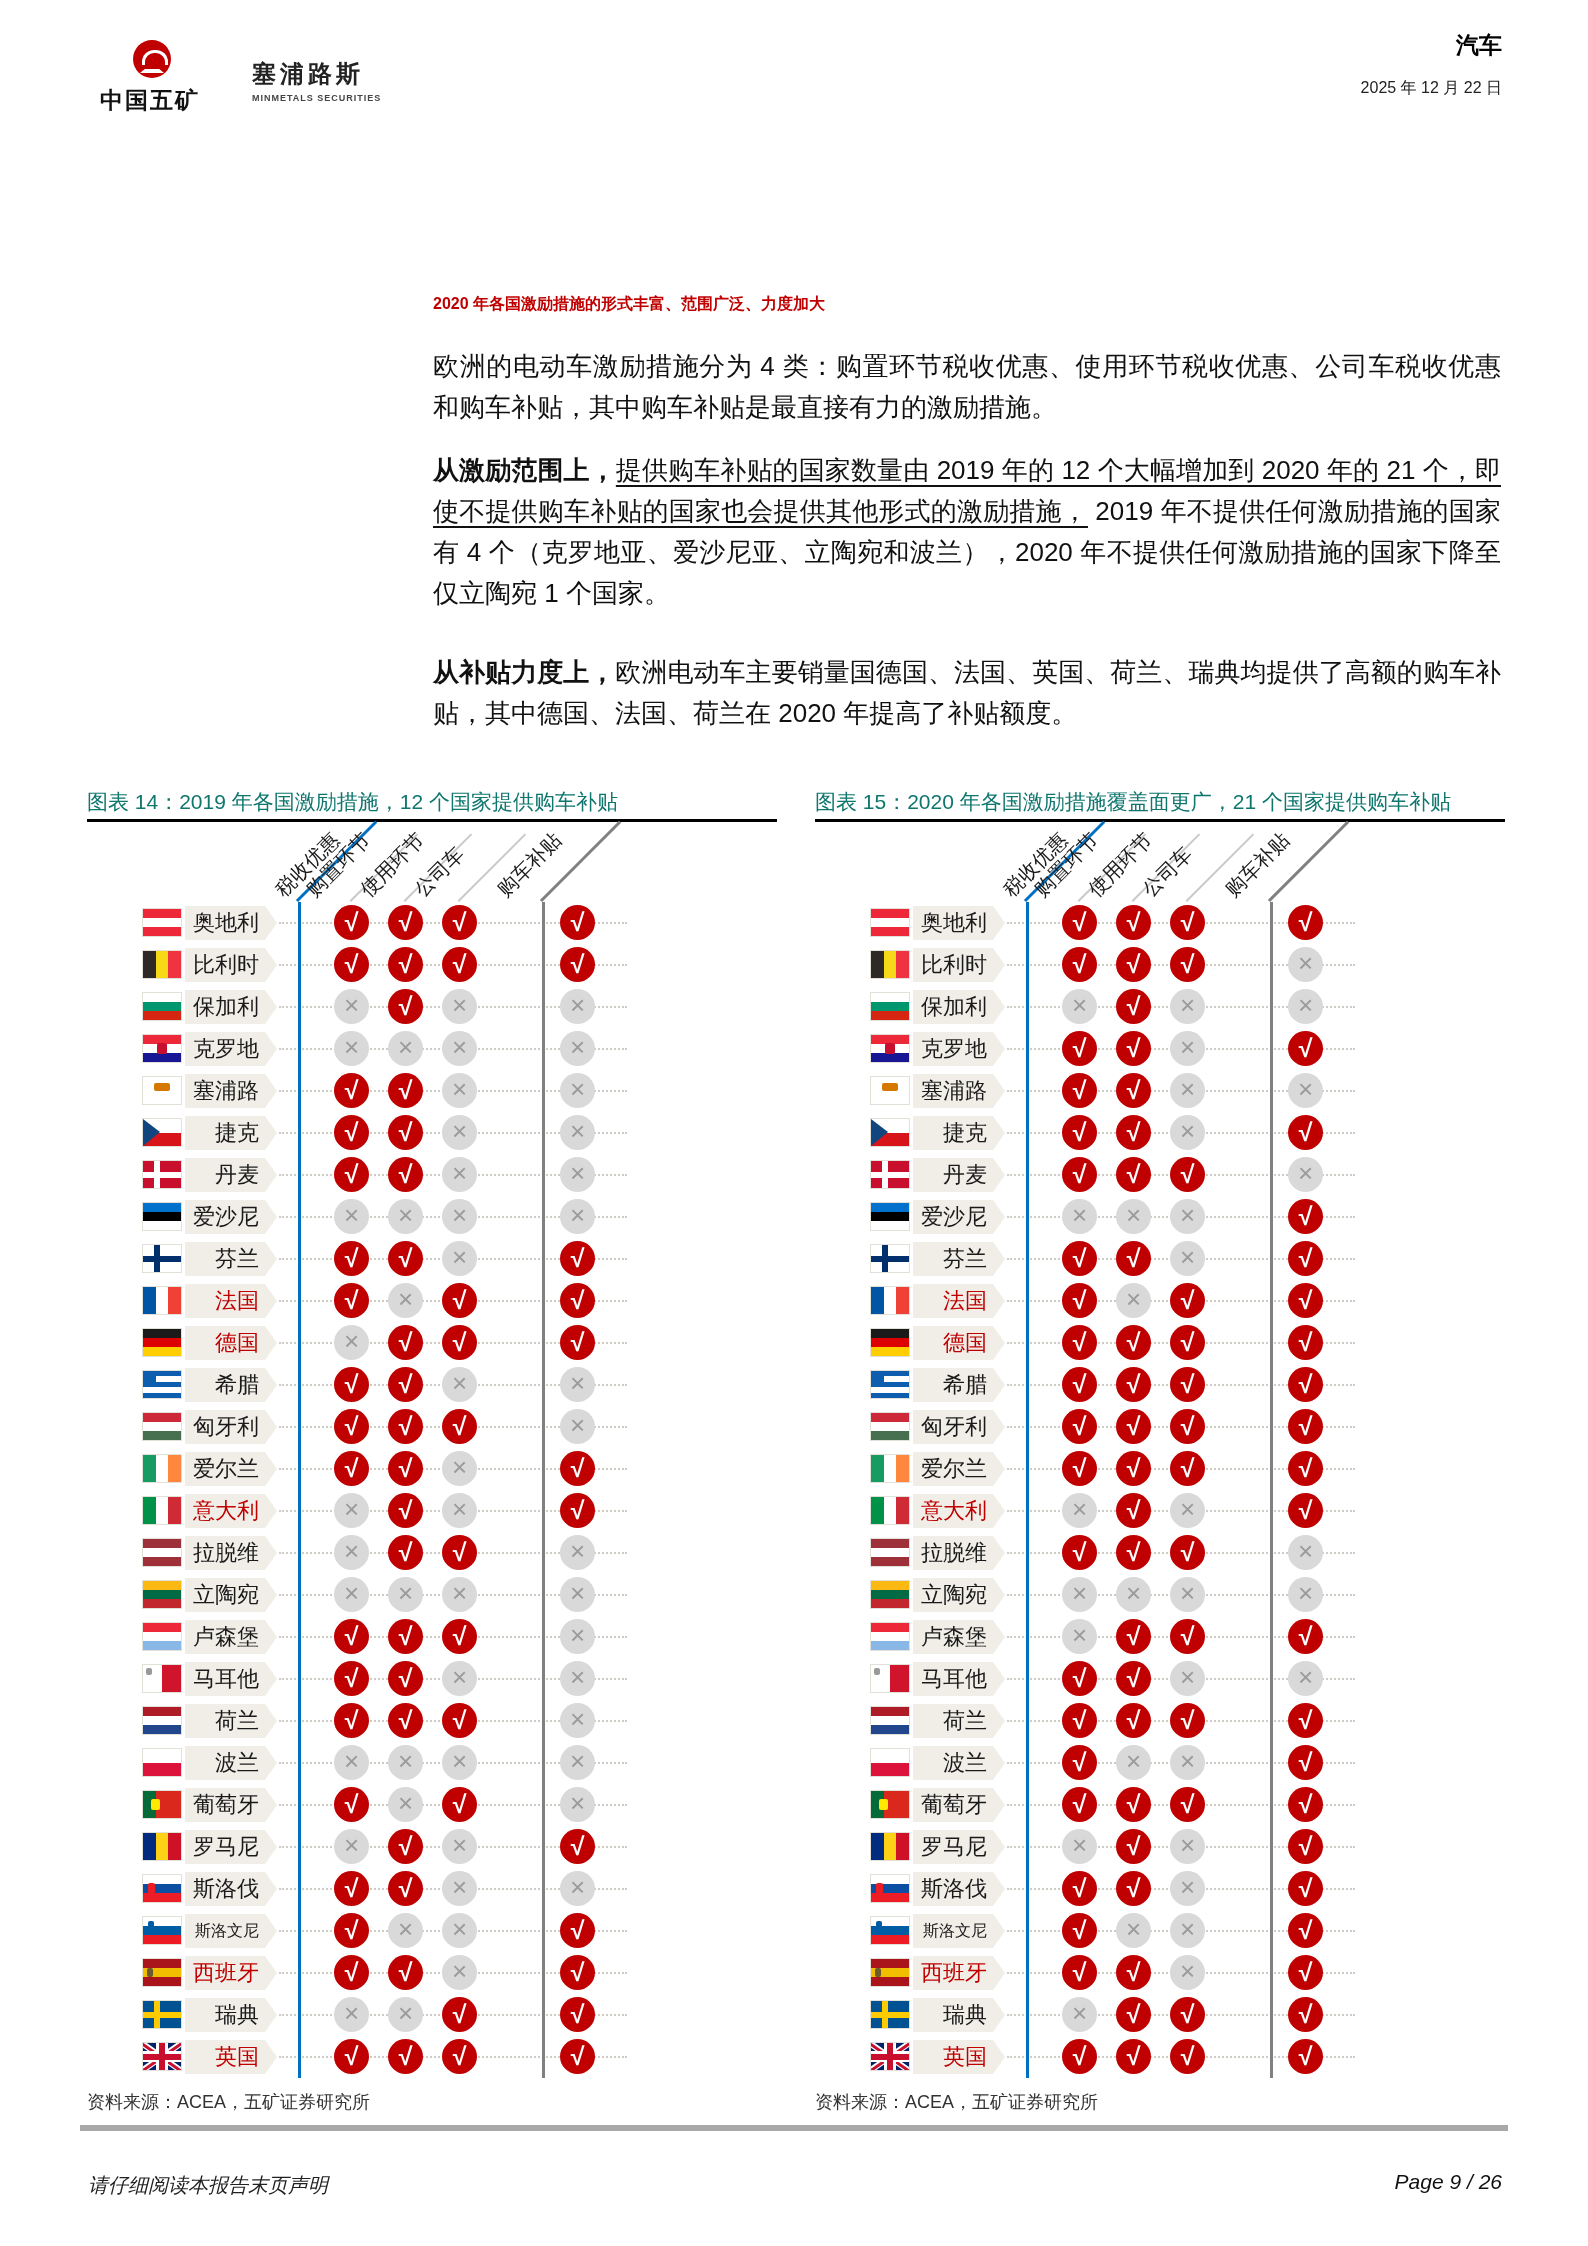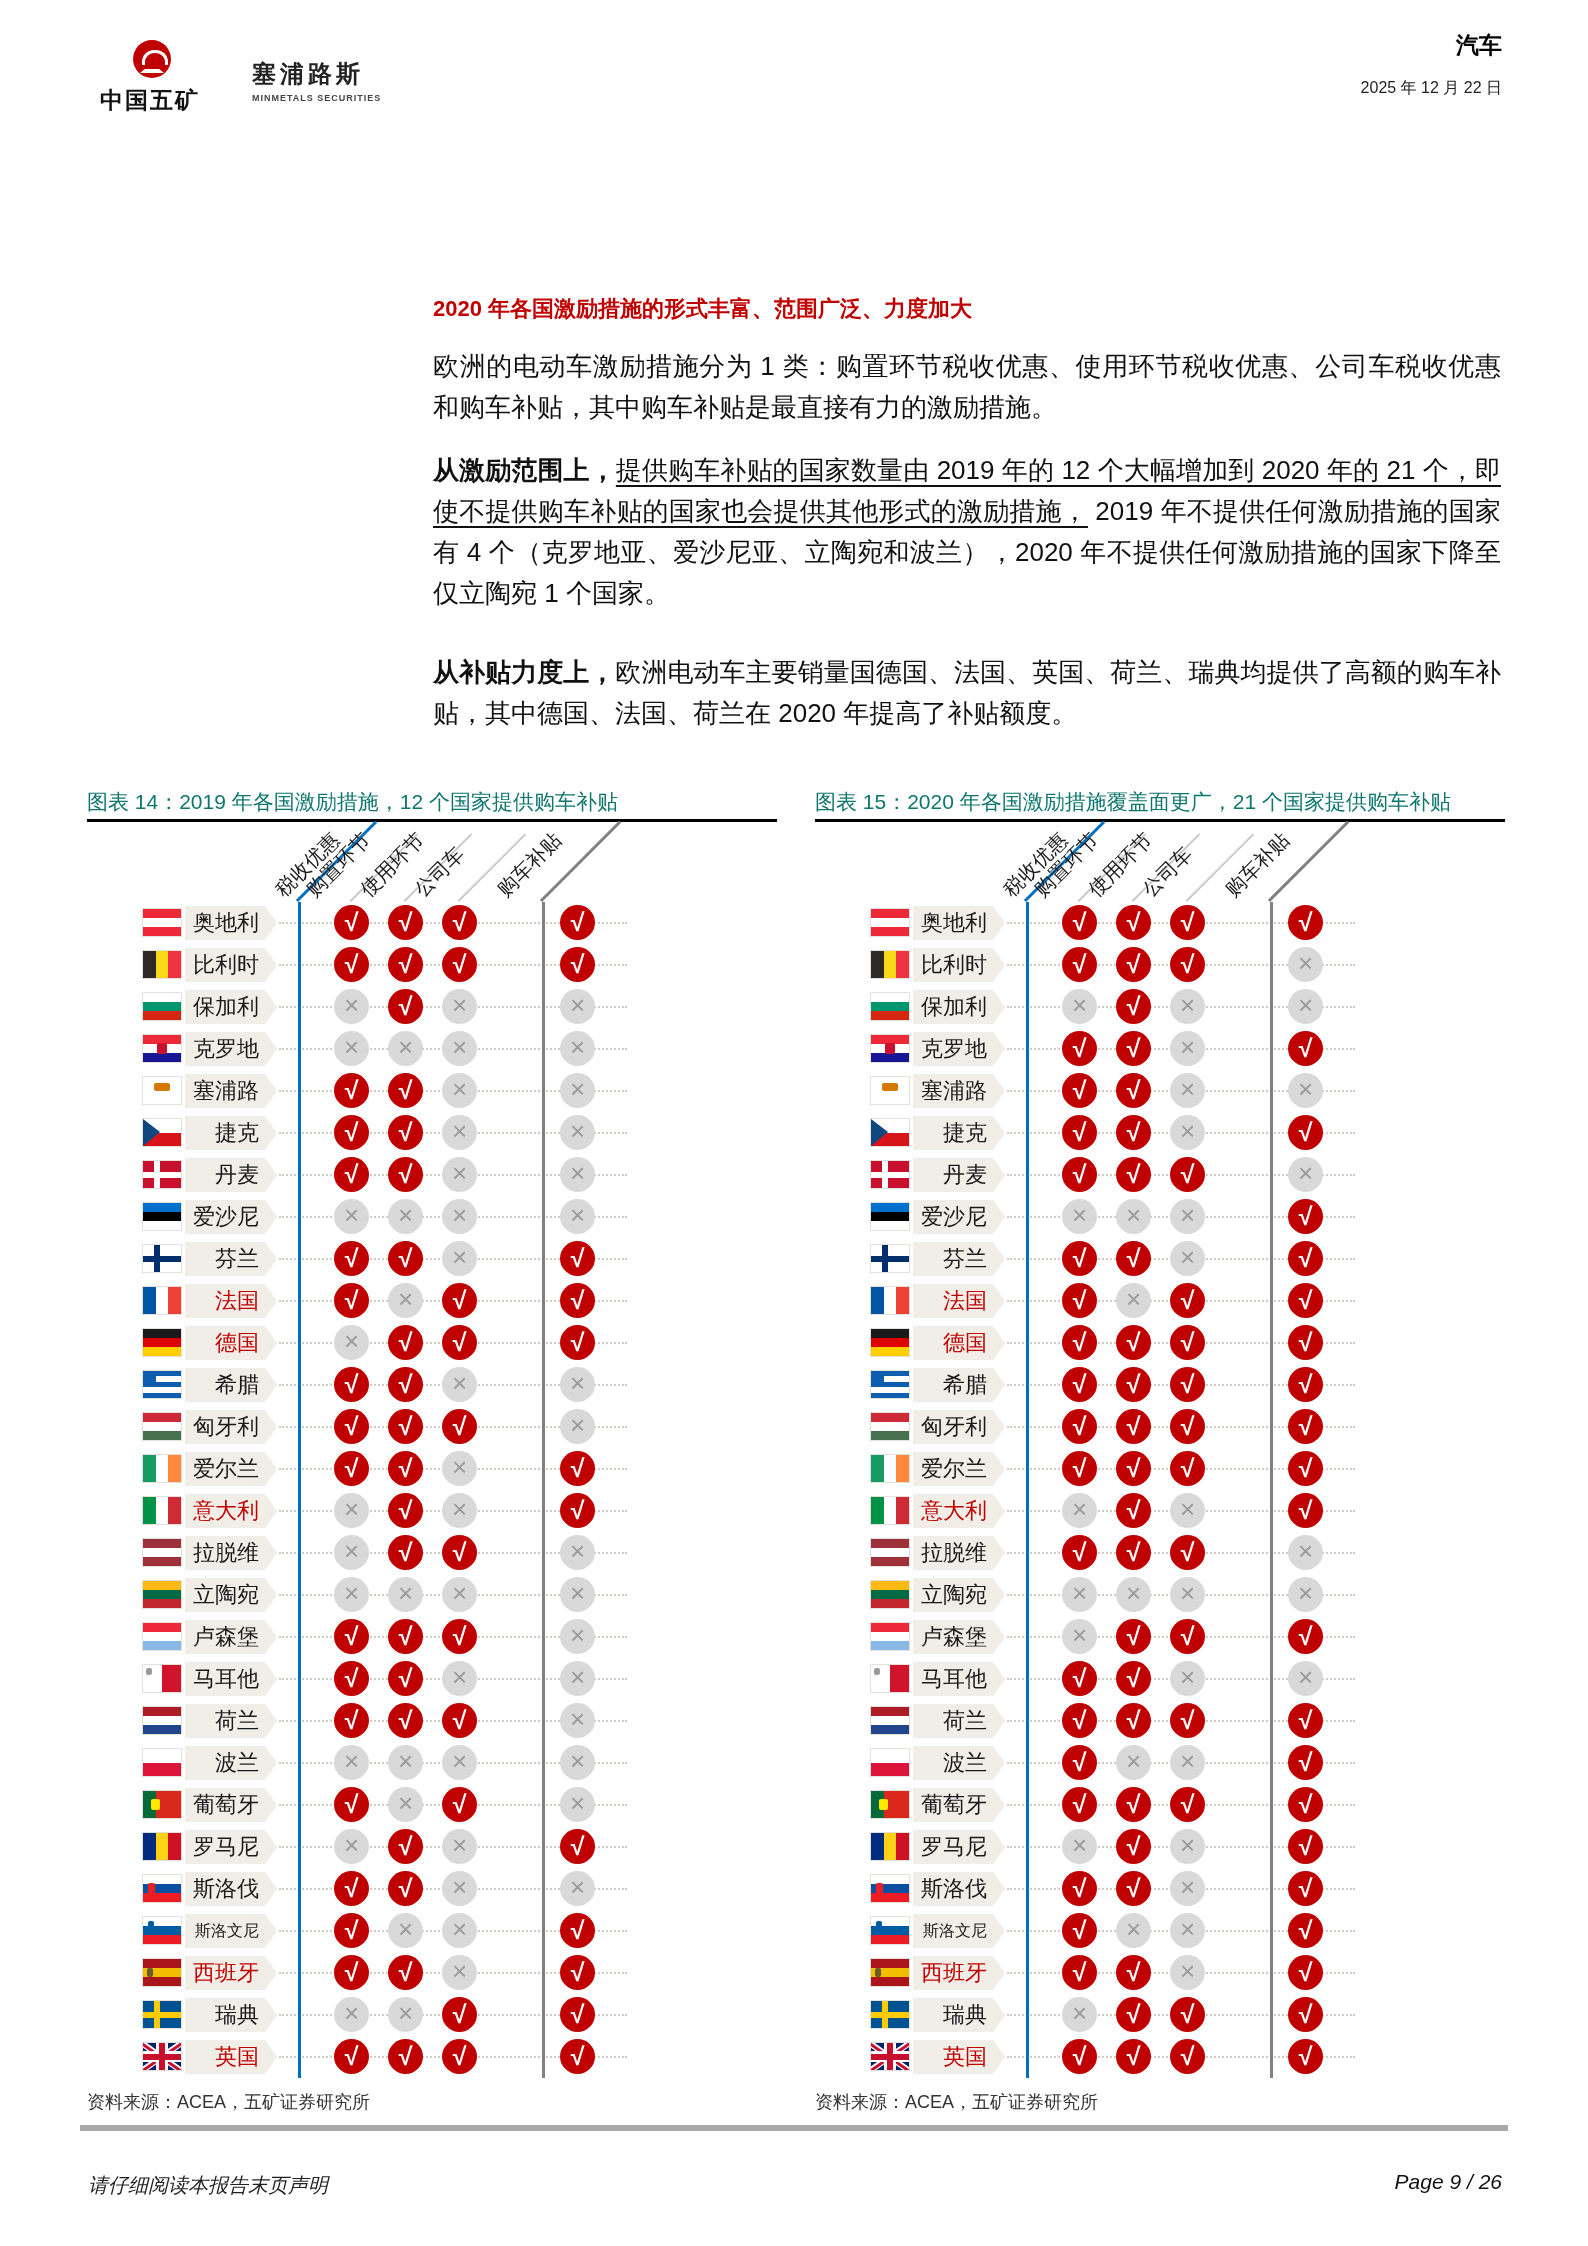--- a/index.html
+++ b/index.html
@@ -14,21 +14,21 @@
   .logo-base{position:absolute;left:7px;bottom:5px;width:24px;height:4px;background:#fff;clip-path:polygon(0 100%,100% 100%,80% 0,20% 0);}
   .logo-cn{margin-top:7px;font-size:23px;font-weight:bold;letter-spacing:2px;color:#111;}
   .brand-block{position:absolute;left:252px;top:58px;}
   .brand-cn{font-size:24px;font-weight:bold;letter-spacing:4px;color:#222;}
   .brand-en{margin-top:3px;font-size:9px;font-weight:bold;letter-spacing:1px;color:#444;}
   .sector{position:absolute;right:86px;top:30px;font-size:23px;font-weight:bold;color:#000;}
   .date{position:absolute;right:86px;top:78px;font-size:16px;color:#222;}
   
   .sec-title{position:absolute;left:433px;top:206px;font-size:32px;font-weight:bold;color:var(--red,#c00000);white-space:nowrap;}
   .sec-num{margin-right:28px;}
-  .sec-sub{position:absolute;left:433px;top:294px;font-size:22px;font-weight:bold;color:var(--red,#c00000);white-space:nowrap;}
+  .sec-sub{position:absolute;left:433px;top:294px;font-size:16px;font-weight:bold;color:var(--red,#c00000);white-space:nowrap;}
   
   .body{position:absolute;left:433px;width:1068px;margin:0;font-size:26px;line-height:41px;text-align:justify;color:#111;}
   .p1{top:346px;} .p2{top:450px;} .p3{top:652px;}
   .body b{font-weight:bold;}
   .body u{text-decoration:underline;text-underline-offset:6px;}
   
   .figure{position:absolute;top:788px;width:690px;}
   .fig-left{left:87px;} .fig-right{left:815px;}
   .fig-title{font-size:21px;color:#0f766e;height:28px;line-height:28px;white-space:nowrap;}
   .fig-rule{height:3px;background:#000;margin-top:3px;}
@@ -78,21 +78,21 @@
   </div>
   <div class="brand-block">
     <div class="brand-cn">塞浦路斯</div>
     <div class="brand-en">MINMETALS SECURITIES</div>
   </div>
   <div class="sector">汽车</div>
   <div class="date">2025 年 12 月 22 日</div>
 
   <div class="sec-sub">2020 年各国激励措施的形式丰富、范围广泛、力度加大</div>
 
-  <p class="body p1"><span>欧洲的电动车激励措施分为 1 类：购置环节税收优惠、使用环节税收优惠、公司车税收优惠和购车补贴，其中购车补贴是最直接有力的激励措施。</span></p>
+  <p class="body p1"><span>欧洲的电动车激励措施分为 4 类：购置环节税收优惠、使用环节税收优惠、公司车税收优惠和购车补贴，其中购车补贴是最直接有力的激励措施。</span></p>
   <p class="body p2"><b>从激励范围上，</b><u>提供购车补贴的国家数量由 2019 年的 12 个大幅增加到 2020 年的 21 个，即使不提供购车补贴的国家也会提供其他形式的激励措施，</u><span> 2019 年不提供任何激励措施的国家有 4 个（克罗地亚、爱沙尼亚、立陶宛和波兰），2020 年不提供任何激励措施的国家下降至仅立陶宛 1 个国家。</span></p>
   <p class="body p3"><b>从补贴力度上，</b><span>欧洲电动车主要销量国德国、法国、英国、荷兰、瑞典均提供了高额的购车补贴，其中德国、法国、荷兰在 2020 年提高了补贴额度。</span></p>
 
   <div class="figure fig-left">
     <div class="fig-title">图表 14：2019 年各国激励措施，12 个国家提供购车补贴</div>
     <div class="fig-rule"></div>
     <div class="fig-table">
         <div class="vline blue" style="left: 211px; top: 80px; height: 1176px;"></div>
         <div class="vline dark" style="left: 455px; top: 80px; height: 1176px;"></div>
         <div class="dline blue" style="left: 211px; top: 77px; width: 112px;"></div>

